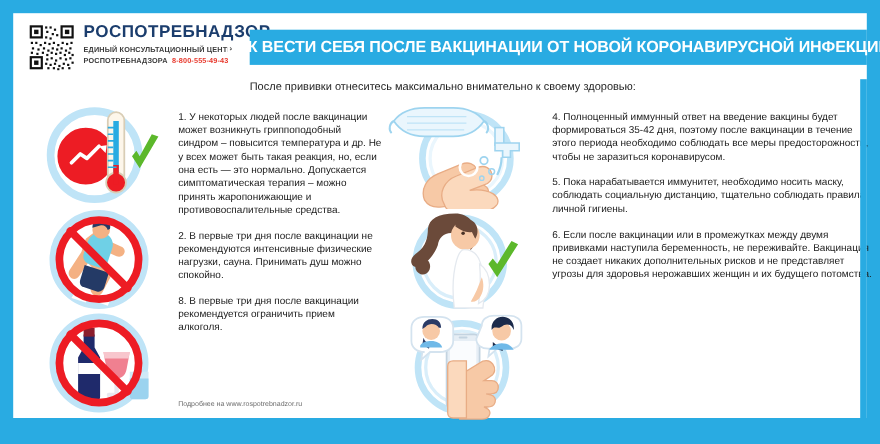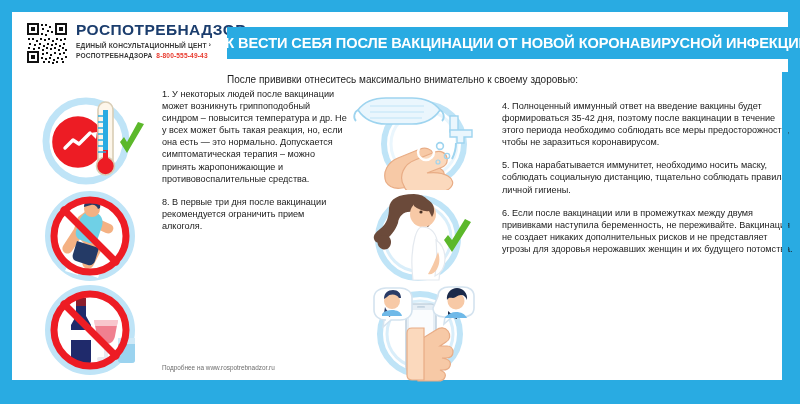--- a/index.html
+++ b/index.html
@@ -111,21 +111,21 @@
   .icon-box {
     width: 118px;
     height: 95px;
     position: relative;
   }
   .icon-box svg { display: block; }
 
   .col-text-left {
     position: absolute;
     left: 150px;
-    top: 76px;
+    top: 88px;
     width: 185px;
   }
   .col-icons-mid {
     position: absolute;
     left: 340px;
     top: 82px;
     width: 142px;
   }
   .icon-box-mid {
     width: 140px;
@@ -327,20 +327,21 @@
             <path d="M84 60 h17 v16 c0 2 -1 3 -3 3 h-11 c-2 0 -3 -1 -3 -3 z" fill="#9bd3ef"></path>
           </g>
           <circle cx="56" cy="46" r="36" fill="none" stroke="#ed1c24" stroke-width="7"></circle>
           <line x1="30" y1="20" x2="82" y2="72" stroke="#ed1c24" stroke-width="7" stroke-linecap="round"></line>
         </svg>
       </div>
     </div>
 
     <div class="col-text-left">
       <p class="para">1. У некоторых людей после вакцинации может возникнуть гриппоподобный синдром – повысится температура и др. Не у всех может быть такая реакция, но, если она есть — это нормально. Допускается симптоматическая терапия – можно принять жаропонижающие и противовоспалительные средства.</p>
+      <p class="para">2. В первые три дня после вакцинации не рекомендуются интенсивные физические нагрузки, сауна. Принимать душ можно спокойно.</p>
       <p class="para">8. В первые три дня после вакцинации рекомендуется ограничить прием алкоголя.</p>
     </div>
 
     <div class="col-icons-mid">
 
       <div class="icon-box-mid">
         <svg width="140" height="96" viewBox="0 0 140 96">
           <circle cx="72" cy="50" r="40" fill="none" stroke="#bfe4f7" stroke-width="6"></circle>
           <circle cx="72" cy="50" r="33" fill="none" stroke="#eaf6fd" stroke-width="3"></circle>
           <g>

